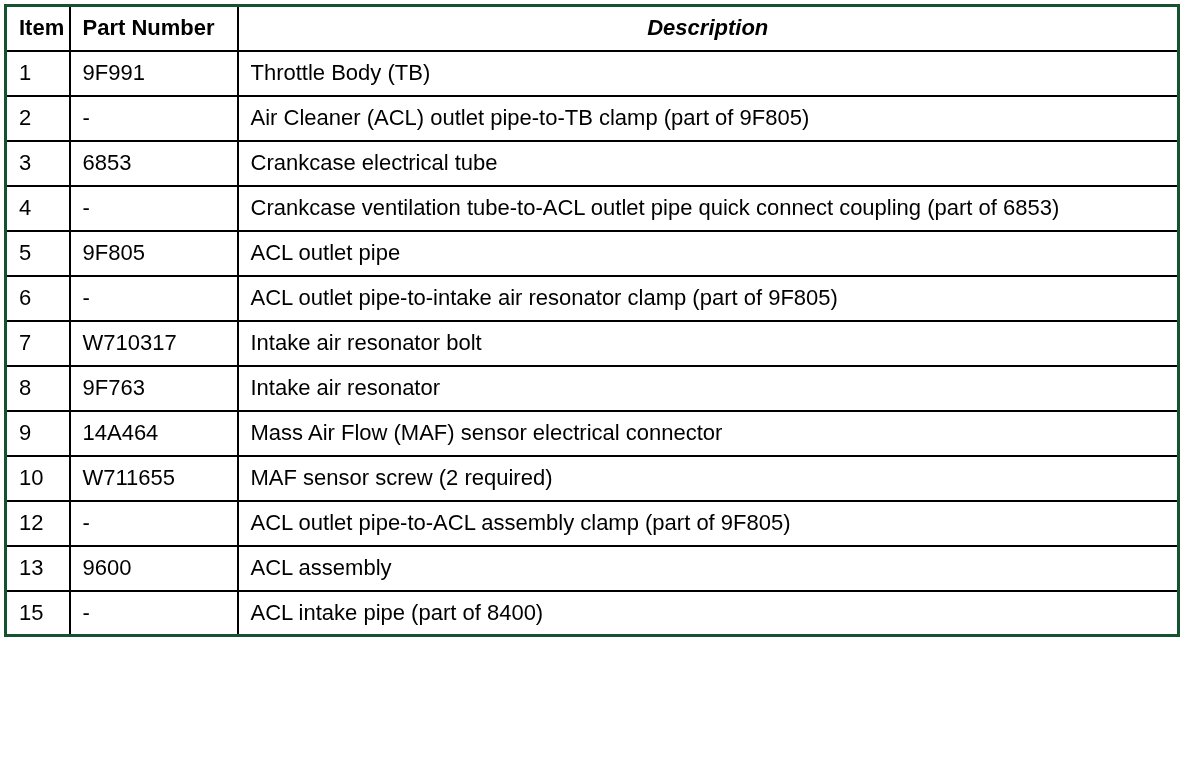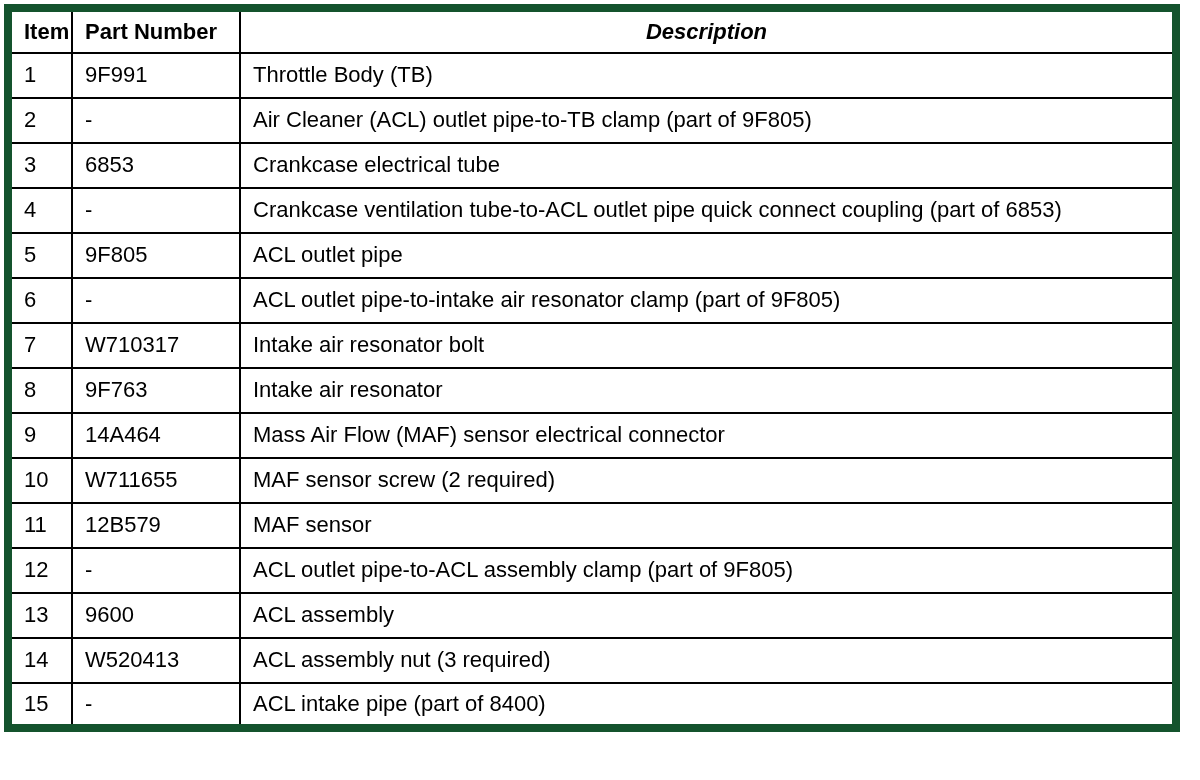--- a/index.html
+++ b/index.html
@@ -14,21 +14,21 @@
   }
   .page {
     width: 1200px;
     height: 780px;
     padding: 4px;
   }
   table.parts-table {
     border-collapse: collapse;
     table-layout: fixed;
     width: 1176px;
-    border: 8px solid #14532d;
+    border: 3px solid #14532d;
     background: #ffffff;
   }
   .parts-table th,
   .parts-table td {
     border: 2px solid #000000;
     font-size: 22px;
     line-height: 1.1;
     height: 45px;
     vertical-align: middle;
     text-align: left;
@@ -109,38 +109,28 @@
         <td>9</td>
         <td>14A464</td>
         <td>Mass Air Flow (MAF) sensor electrical connector</td>
       </tr>
       <tr>
         <td>10</td>
         <td>W711655</td>
         <td>MAF sensor screw (2 required)</td>
       </tr>
       <tr>
-        <td>11</td>
-        <td>12B579</td>
-        <td>MAF sensor</td>
-      </tr>
-      <tr>
         <td>12</td>
         <td>-</td>
         <td>ACL outlet pipe-to-ACL assembly clamp (part of 9F805)</td>
       </tr>
       <tr>
         <td>13</td>
         <td>9600</td>
         <td>ACL assembly</td>
-      </tr>
-      <tr>
-        <td>14</td>
-        <td>W520413</td>
-        <td>ACL assembly nut (3 required)</td>
       </tr>
       <tr>
         <td>15</td>
         <td>-</td>
         <td>ACL intake pipe (part of 8400)</td>
       </tr>
     </tbody>
   </table>
 </div>
 

